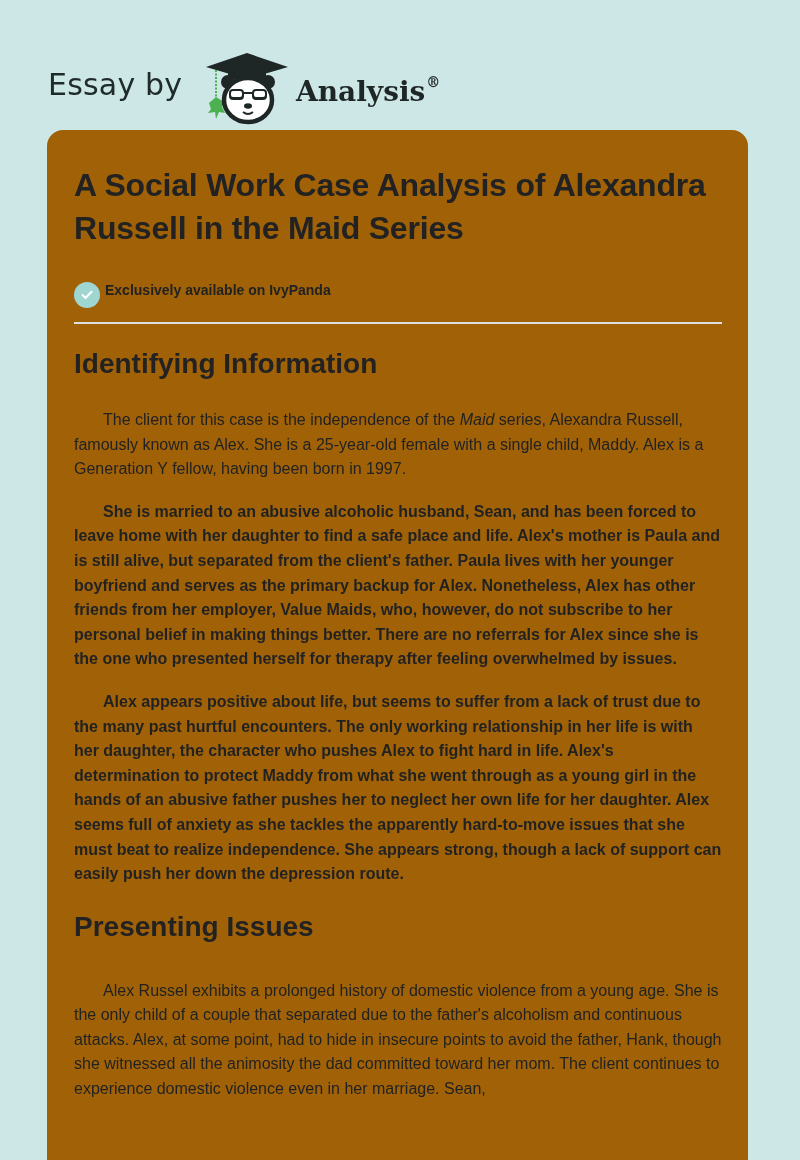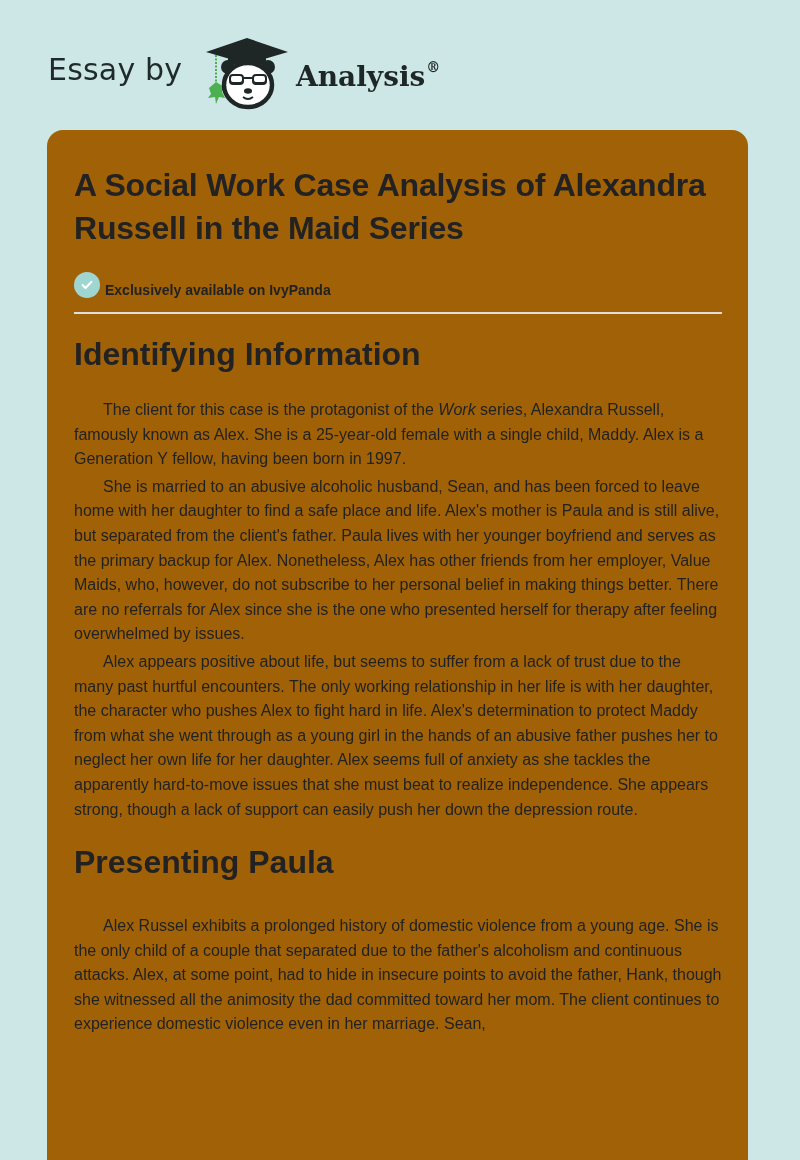--- a/index.html
+++ b/index.html
@@ -11,21 +11,21 @@
       height: 1160px;
       background: #cde6e6;
       position: relative;
       overflow: hidden;
       font-family: "Liberation Sans", sans-serif;
       color: #222;
     }
     .header {
       position: absolute;
       left: 0;
-      top: 0;
+      top: 15px;
       width: 800px;
       height: 130px;
     }
     .essay-by {
       position: absolute;
       left: 48px;
       top: 50px;
       font-family: "DejaVu Sans", sans-serif;
       font-size: 30px;
       color: #1f2a2a;
@@ -75,22 +75,22 @@
     .title {
       margin: 34px 0 0 0;
       font-size: 32px;
       line-height: 43px;
       font-weight: bold;
       color: #222;
       letter-spacing: -0.2px;
     }
     .badge {
       display: flex;
-      align-items: flex-end;
-      margin-top: 22px;
+      align-items: flex-start;
+      margin-top: 32px;
       height: 26px;
     }
     .check {
       width: 26px;
       height: 26px;
       border-radius: 50%;
       background: #9fd6d2;
       display: flex;
       align-items: center;
       justify-content: center;
@@ -102,34 +102,34 @@
       color: #222;
     }
     .divider {
       margin-top: 14px;
       height: 2px;
       background: #dedede;
       width: 648px;
     }
     h2 {
       margin: 22px 0 0 0;
-      font-size: 32px;
+      font-size: 28px;
       line-height: 36px;
       font-weight: bold;
       color: #222;
     }
     p {
       margin: 0;
       font-size: 16px;
       line-height: 24.6px;
       color: #222;
       text-indent: 29px;
     }
     .sec1-p1 { margin-top: 26px; }
-    .p-gap { margin-top: 3px; }
+    .p-gap { margin-top: 18px; font-weight: bold; }
     .sec2 { margin-top: 18px; }
     .sec2-p1 { margin-top: 34px; }
   </style>
 </head>
 <body>
 
 <div class="header">
   <div class="essay-by">Essay by</div>
   <svg class="panda" viewBox="0 0 90 74" xmlns="http://www.w3.org/2000/svg">
 
@@ -168,23 +168,23 @@
           <path d="M1.5,5 L4.5,8 L10.5,1.8" fill="none" stroke="#ffffff" stroke-width="2" stroke-linecap="round" stroke-linejoin="round"></path>
         </svg>
       </span>
       <span class="badge-text">Exclusively available on IvyPanda</span>
     </div>
 
     <div class="divider"></div>
 
     <section>
       <h2>Identifying Information</h2>
-      <p class="sec1-p1"><span>The client for this case is the protagonist of the </span><em>Work</em><span> series, Alexandra Russell, famously known as Alex. She is a 25-year-old female with a single child, Maddy. Alex is a Generation Y fellow, having been born in 1997.</span></p>
+      <p class="sec1-p1"><span>The client for this case is the independence of the </span><em>Maid</em><span> series, Alexandra Russell, famously known as Alex. She is a 25-year-old female with a single child, Maddy. Alex is a Generation Y fellow, having been born in 1997.</span></p>
       <p class="p-gap">She is married to an abusive alcoholic husband, Sean, and has been forced to leave home with her daughter to find a safe place and life. Alex's mother is Paula and is still alive, but separated from the client's father. Paula lives with her younger boyfriend and serves as the primary backup for Alex. Nonetheless, Alex has other friends from her employer, Value Maids, who, however, do not subscribe to her personal belief in making things better. There are no referrals for Alex since she is the one who presented herself for therapy after feeling overwhelmed by issues.</p>
       <p class="p-gap">Alex appears positive about life, but seems to suffer from a lack of trust due to the many past hurtful encounters. The only working relationship in her life is with her daughter, the character who pushes Alex to fight hard in life. Alex's determination to protect Maddy from what she went through as a young girl in the hands of an abusive father pushes her to neglect her own life for her daughter. Alex seems full of anxiety as she tackles the apparently hard-to-move issues that she must beat to realize independence. She appears strong, though a lack of support can easily push her down the depression route.</p>
     </section>
 
     <section class="sec2">
-      <h2>Presenting Paula</h2>
+      <h2>Presenting Issues</h2>
       <p class="sec2-p1">Alex Russel exhibits a prolonged history of domestic violence from a young age. She is the only child of a couple that separated due to the father's alcoholism and continuous attacks. Alex, at some point, had to hide in insecure points to avoid the father, Hank, though she witnessed all the animosity the dad committed toward her mom. The client continues to experience domestic violence even in her marriage. Sean,</p>
     </section>
   </div>
 </div>
 
 </body></html>

